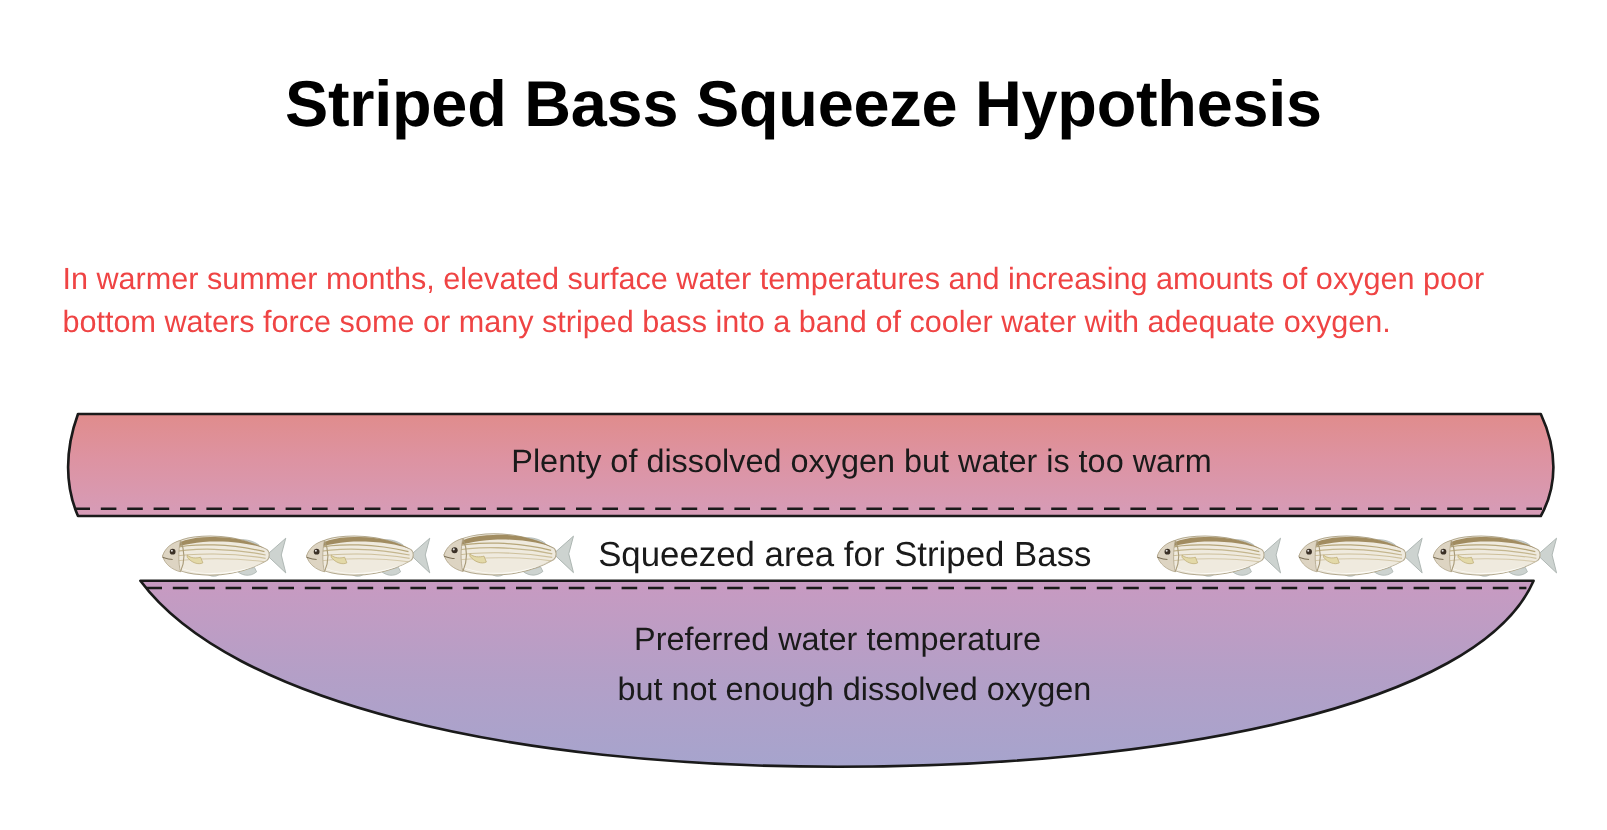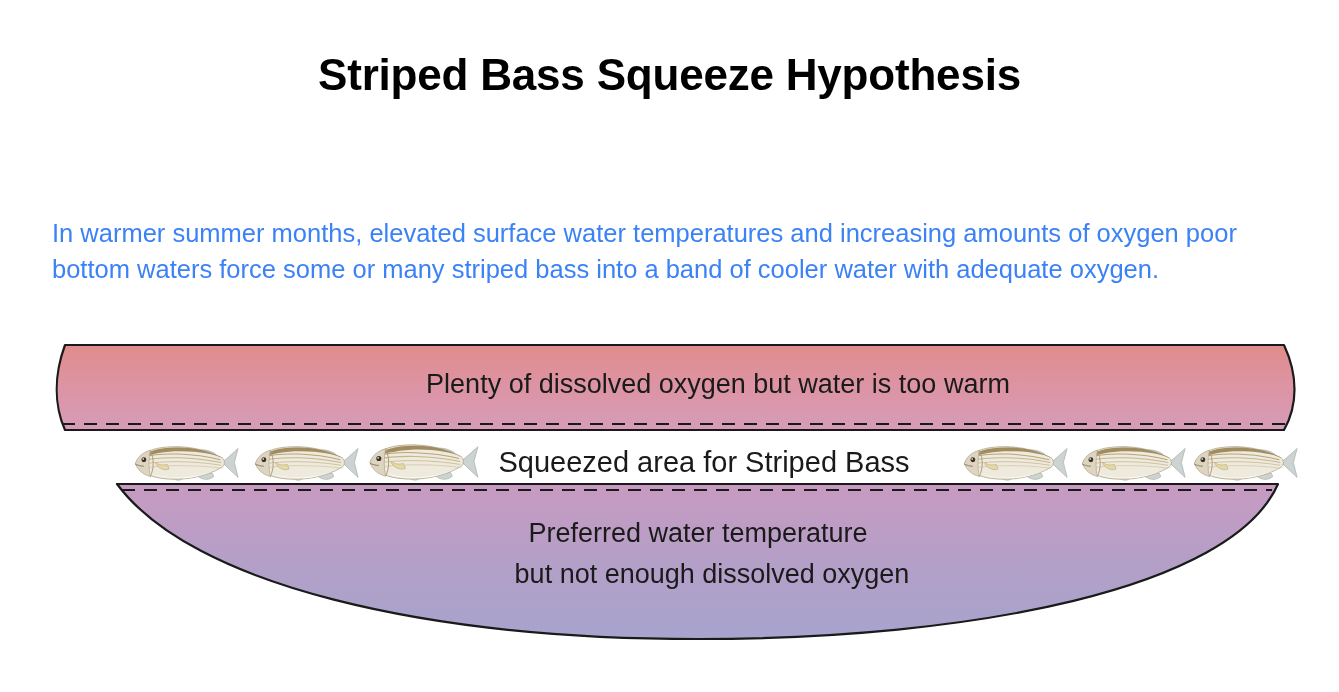--- a/index.html
+++ b/index.html
@@ -16,35 +16,35 @@
     font-family: "Liberation Sans", sans-serif;
     color: #000000;
   }
 
   #page-title {
     position: absolute;
     top: 22px;
     left: 0;
     width: 1339px;
     text-align: center;
-    font-size: 44px;
+    font-size: 54px;
     font-weight: bold;
     letter-spacing: -0.2px;
     color: #000000;
     line-height: 1.08;
   }
 
   #intro-paragraph {
     position: absolute;
     top: 189px;
     left: 52px;
     width: 1240px;
     font-size: 25.5px;
     line-height: 1.42;
-    color: #3b82f6;
+    color: #ef4444;
     text-align: left;
   }
 
   #diagram {
     position: absolute;
     top: 333px;
     left: 0;
     width: 1339px;
     height: 330px;
     margin-left: 32px;

